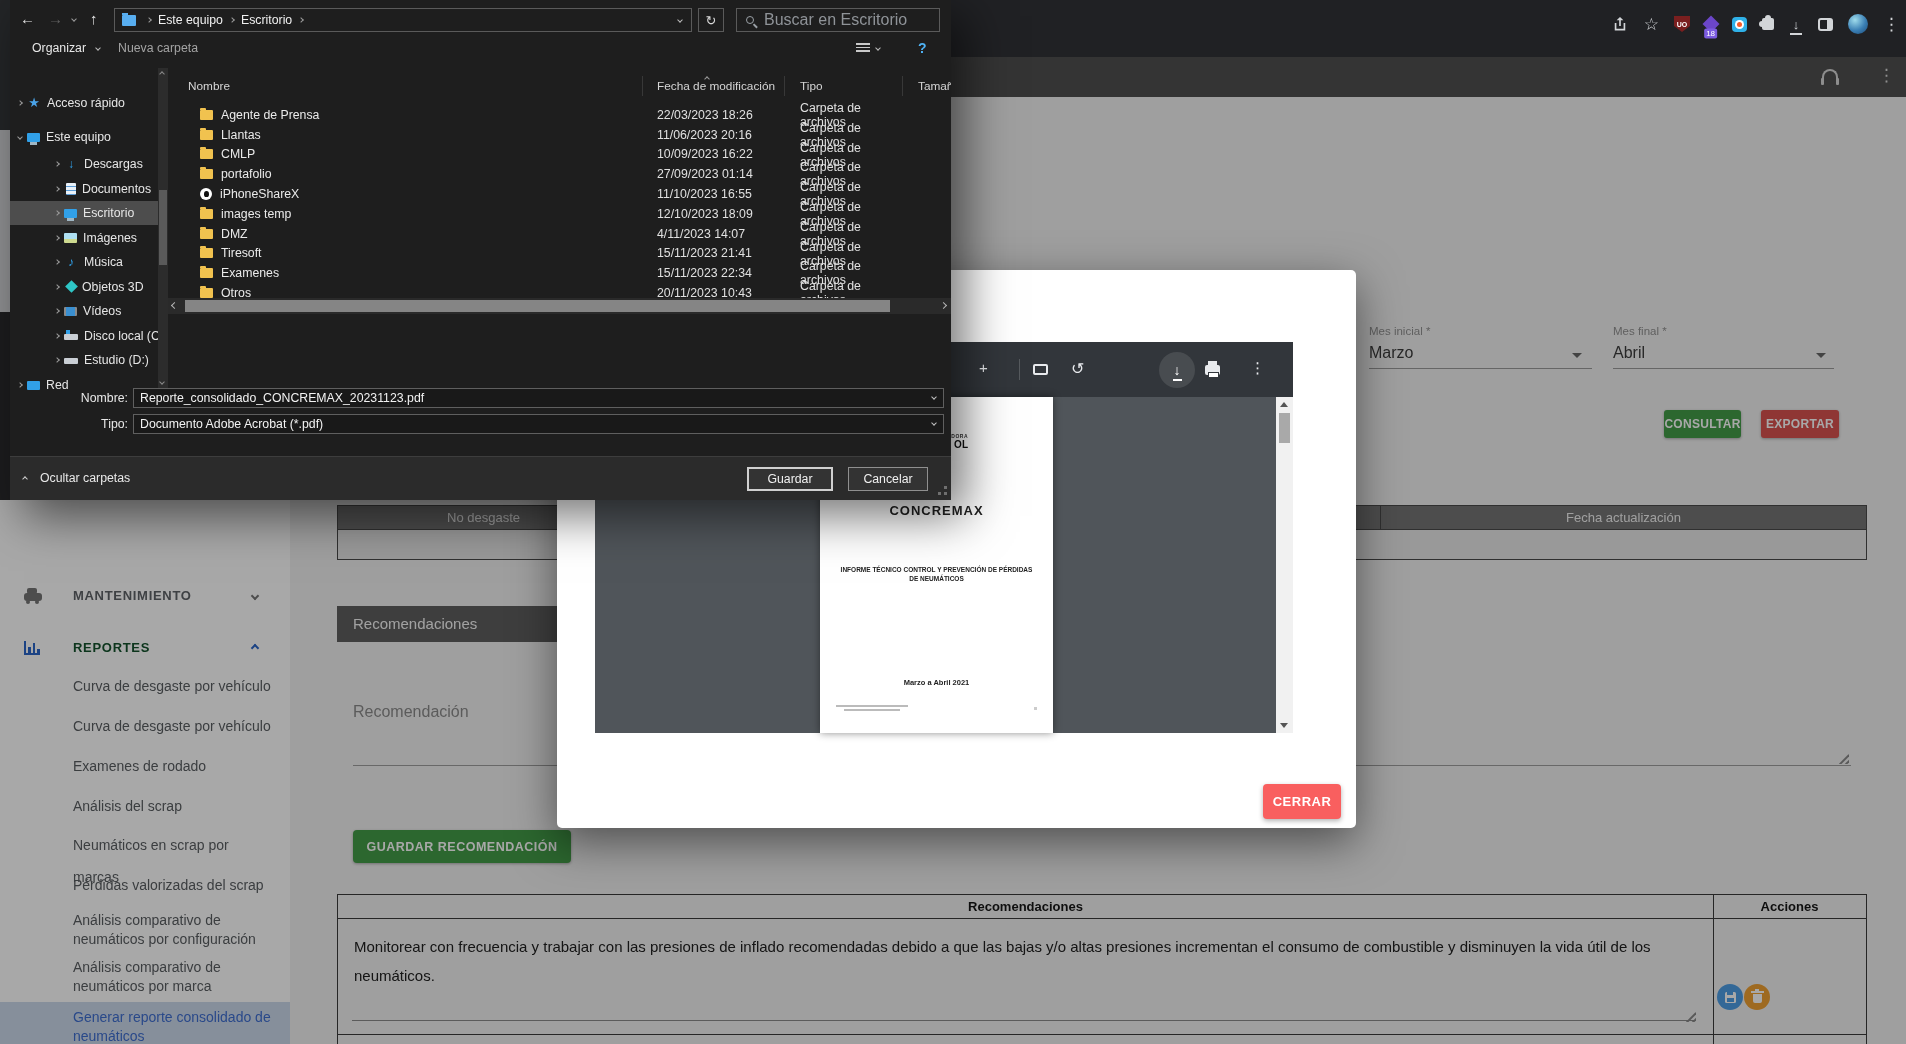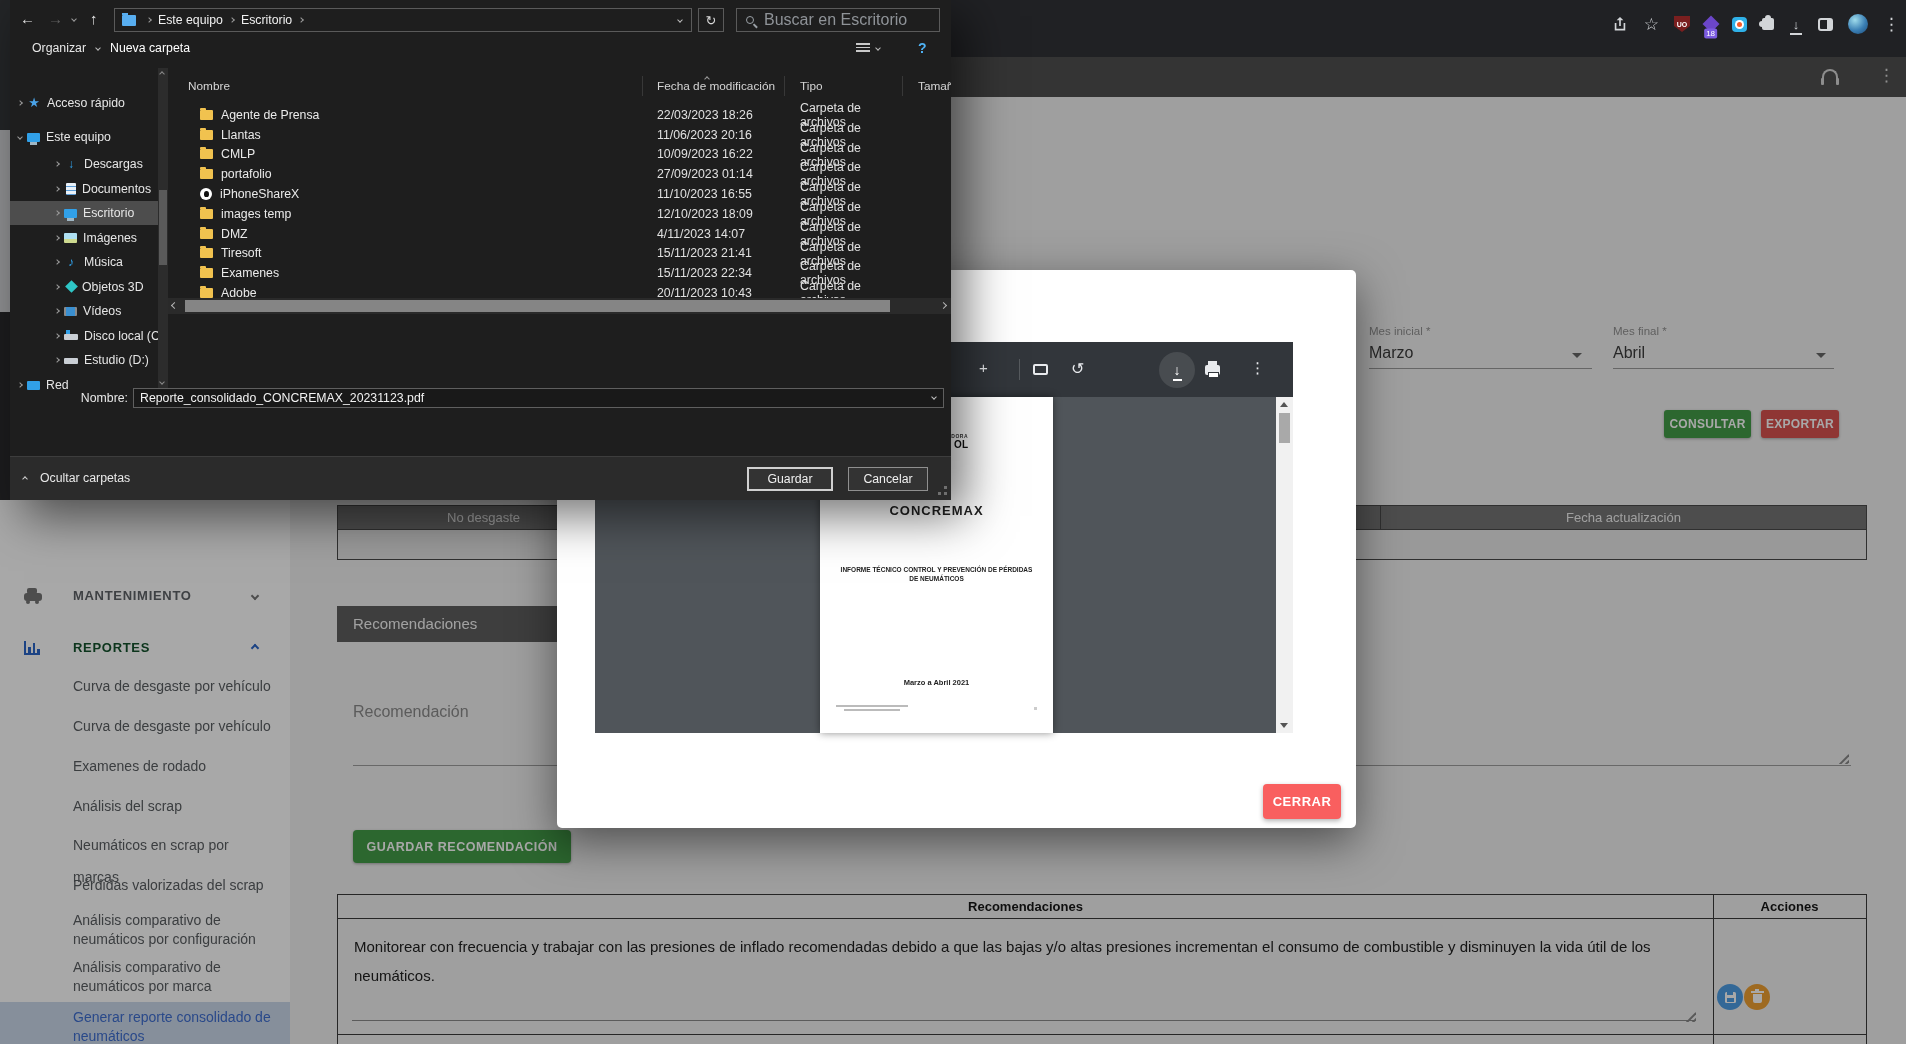--- a/index.html
+++ b/index.html
@@ -236,21 +236,21 @@
   </div>
 
   <span class="flabel" style="left:1369px;top:268px">Mes inicial *</span>
   <span class="fvalue" style="left:1369px;top:287px">Marzo</span>
   <span class="fline" style="left:1369px;top:311px;width:223px"></span>
   <span class="farrow" style="left:1572px;top:296px"></span>
   <span class="flabel" style="left:1613px;top:268px">Mes final *</span>
   <span class="fvalue" style="left:1613px;top:287px">Abril</span>
   <span class="fline" style="left:1613px;top:311px;width:221px"></span>
   <span class="farrow" style="left:1816px;top:296px"></span>
-  <div class="btn" style="left:1664px;top:353px;width:87px;height:28px;background:#449d48;font-size:12px">CONSULTAR</div>
+  <div class="btn" style="left:1664px;top:353px;width:77px;height:28px;background:#449d48;font-size:12px">CONSULTAR</div>
   <div class="btn" style="left:1761px;top:353px;width:78px;height:28px;background:#d9534f;font-size:12px">EXPORTAR</div>
 
   <div id="t1">
     <div class="hd">
       <div class="c1">No desgaste</div>
       <div class="cm"></div>
       <div class="c3">Fecha actualización</div>
     </div>
     <div class="rw"></div>
   </div>
@@ -342,21 +342,21 @@
   <div class="dbox" style="left:688px;top:8px;width:26px;justify-content:center">
       <span style="font-size:13px;color:#d8d8d8">↻</span>
     </div>
   <div class="dbox" style="left:726px;top:8px;width:204px">
     <span class="mag"></span>
     <span style="margin-left:10px;color:#8f9398;font-size:16px">Buscar en Escritorio</span>
   </div>
 
   <span class="abs" style="left:22px;top:41px;color:#e8e8e8">Organizar</span>
   <span class="cv d s" style="position:absolute;left:86px;top:46px;color:#bbb"></span>
-  <span class="abs" style="left:100px;top:41px;color:#ffffff">Nueva carpeta</span>
+  <span class="abs" style="left:108px;top:41px;color:#a3a3a3">Nueva carpeta</span>
   <span class="viewico abs" style="left:846px;top:43px"></span>
   <span class="cv d s" style="position:absolute;left:866px;top:46px;color:#bbb"></span>
   <span class="abs" style="left:908px;top:40px;color:#4fb3f6;font-weight:bold;font-size:14px">?</span>
 
   <div class="abs" style="left:0;top:68px;right:0;height:320px">
 
     <div>
       <div class="trow" style="top:23px">
           <span class="tchev cv r s"></span>
           <span class="tico ico-star">★</span>
@@ -502,37 +502,44 @@
           <div class="fc1">
             <span class="tico ico-folder"></span>
             <span class="nm">Examenes</span>
           </div>
           <div class="fc2">15/11/2023 22:34</div>
           <div class="fc3">Carpeta de archivos</div>
         </div>
       <div class="frow" style="top:215.2px">
           <div class="fc1">
             <span class="tico ico-folder"></span>
-            <span class="nm">Adobe</span>
+            <span class="nm">Otros</span>
           </div>
           <div class="fc2">20/11/2023 10:43</div>
           <div class="fc3">Carpeta de archivos</div>
         </div>
     </div>
   </div>
   <div id="hscroll">
     <span class="cv" style="position:absolute;left:4px;top:5px;width:5px;height:5px;border-width:1.5px;transform:rotate(135deg)"></span>
     <span class="th"></span>
     <span class="cv" style="position:absolute;right:5px;top:5px;width:5px;height:5px;border-width:1.5px;transform:rotate(-45deg)"></span>
   </div>
 
   <div class="fldrow" style="top:388px;right:0;width:100%">
     <span class="lab">Nombre:</span>
     <div class="box">
         <span>Reporte_consolidado_CONCREMAX_20231123.pdf</span>
+        <span class="cv d s"></span>
+      </div>
+  </div>
+  <div class="fldrow" style="top:414px;right:0;width:100%">
+    <span class="lab">Tipo:</span>
+    <div class="box">
+        <span>Documento Adobe Acrobat (*.pdf)</span>
         <span class="cv d s"></span>
       </div>
   </div>
 
   <div id="dfoot">
     <span class="cv u s" style="position:absolute;left:13px;top:20px;color:#cfcfcf"></span>
     <span style="position:absolute;left:30px;top:14px;color:#e8e8e8">Ocultar carpetas</span>
     <div class="dbtn" style="left:737px;width:86px;border:2px solid #d0d0d0">Guardar</div>
     <div class="dbtn" style="left:838px;width:80px;border:1px solid #8f8f8f">Cancelar</div>
     <span class="wgrip"></span>

